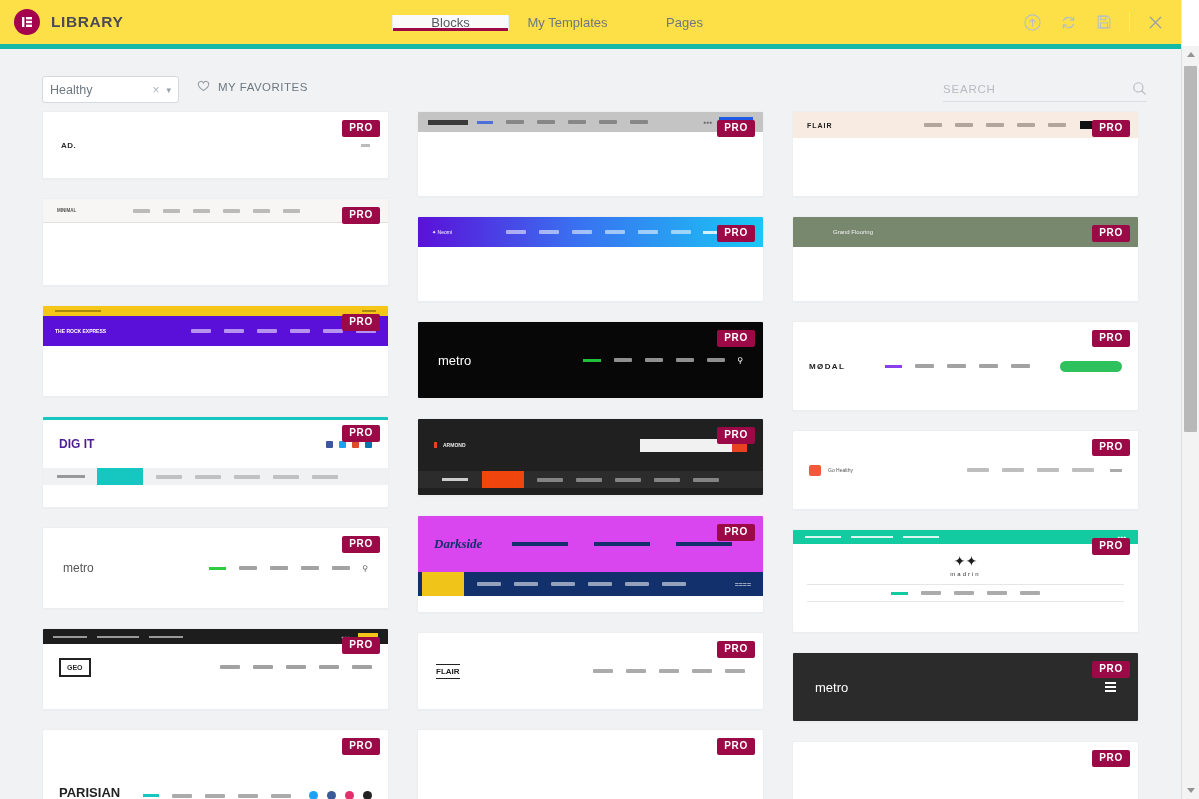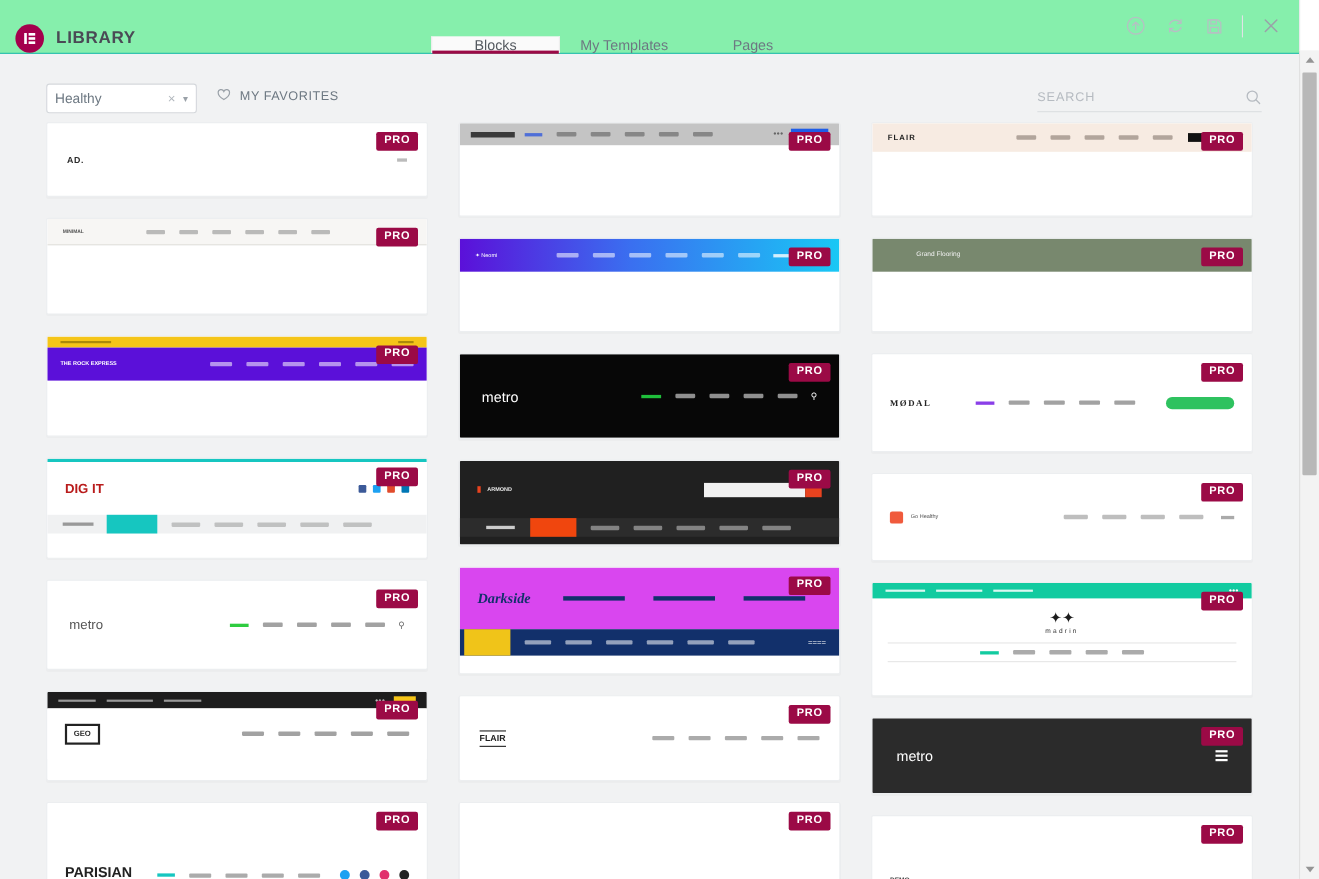--- a/index.html
+++ b/index.html
@@ -9,23 +9,23 @@
     overflow: hidden;
     font-family: "Liberation Sans", sans-serif;
     background: #f1f2f3;
   }
   #app { position: relative; width: 1199px; height: 799px; background: #f1f2f3; }
 
   
   .header {
     position: absolute; top: 0; left: 0;
     width: 1181px; height: 49px;
-    background: #86efac;
-    border-bottom: 1px solid #14b8a6;
-    display: flex; align-items: flex-end;
+    background: #fde047;
+    border-bottom: 5px solid #14b8a6;
+    display: flex; align-items: center;
   }
   .brand { display: flex; align-items: center; gap: 11px; padding-left: 14px; width: 392px; }
   .logo-circle {
     width: 26px; height: 26px; border-radius: 50%;
     background: #a4004d; display: flex; align-items: center; justify-content: center;
   }
   .logo-circle svg { display: block; }
   .brand-title {
     font-size: 15.5px; font-weight: bold; color: #4a4a55;
     letter-spacing: 0.6px;
@@ -302,21 +302,21 @@
                 </div>
               </div>
             </div>
             <span class="pro-badge">PRO</span>
           </div>
           <div class="card" style="height: 92px; margin-bottom: 19px;">
             <div style="height: 100%;">
               <div class="thumb">
       <div style="height:3px;background:#16c6c0"></div>
       <div class="bar" style="height:48px;padding:0 16px;background:#fff">
-        <span class="logotext" style="font-size:12px;color:#b91c1c">DIG IT</span>
+        <span class="logotext" style="font-size:12px;color:#4c1d95">DIG IT</span>
         <span style="margin-left:auto;display:flex;gap:2px">
           <i class="sq" style="background:#3b5998"></i>
                     <i class="sq" style="background:#1da1f2"></i>
           <i class="sq" style="background:#e14b2c"></i>
                     <i class="sq" style="background:#0077b5"></i>
                   </span>
                 </div>
       <div class="bar" style="height:17px;background:#f0f1f2;padding:0 14px;font-size:0">
         <span style="width:28px;height:3px;background:#999"></span>
         <span style="margin-left:12px;width:46px;height:17px;background:#16c6c0"></span>
@@ -561,21 +561,21 @@
             <div style="height: 100%;">
               <div class="thumb">
       <div class="bar" style="background:#78886e;height:30px;padding:0 40px">
         <span class="logotext" style="font-size:6px;color:#f2f2f2;font-weight:normal">Grand Flooring</span>
                 </div>
               </div>
             </div>
             <span class="pro-badge">PRO</span>
           </div>
           <div class="card" style="height: 90px; margin-bottom: 19px;">
-            <div style="height: 100%; font-family: Liberation Serif, serif;">
+            <div style="height: 100%;">
               <div class="thumb" style="height:100%;display:flex;align-items:center;padding:0 16px">
       <span class="logotext" style="font-size:8px;color:#232323;letter-spacing:1.4px">MØDAL</span>
       <span style="margin-left:40px;display:flex;align-items:center">
         <span style="width:17px;height:3px;background:#8a3fe8"></span>
                   <span class="navlinks" style="color:#555">
                     <span style="width:19px"></span>
                     <span style="width:19px"></span>
                     <span style="width:19px"></span>
                     <span style="width:19px"></span>
                   </span>

